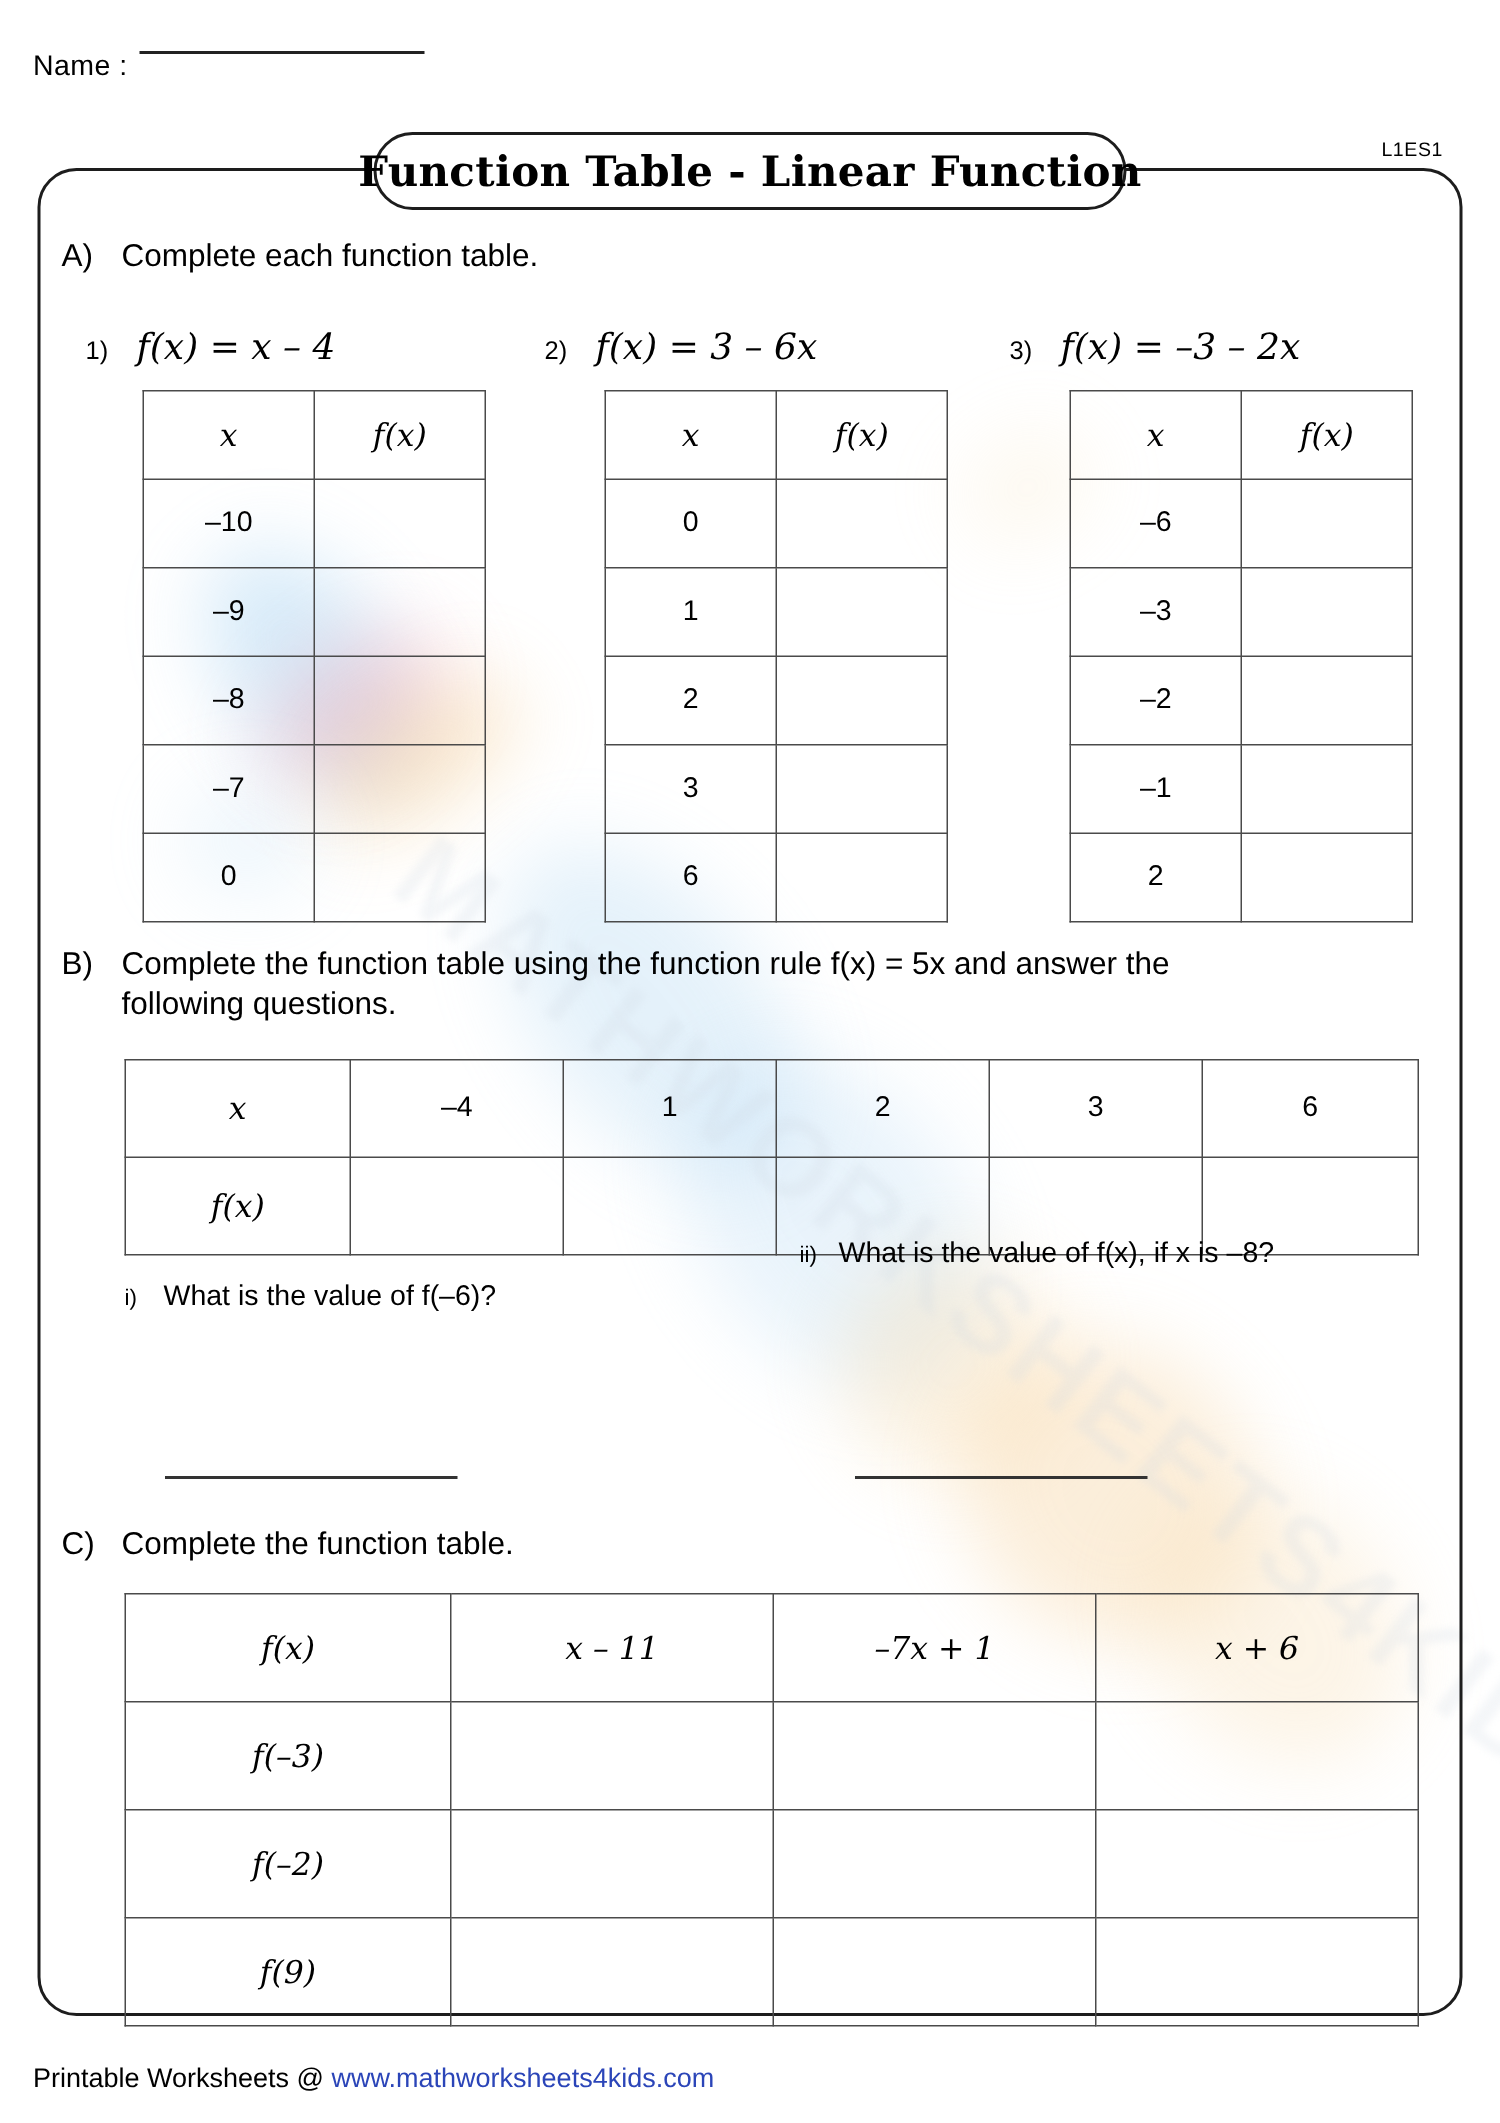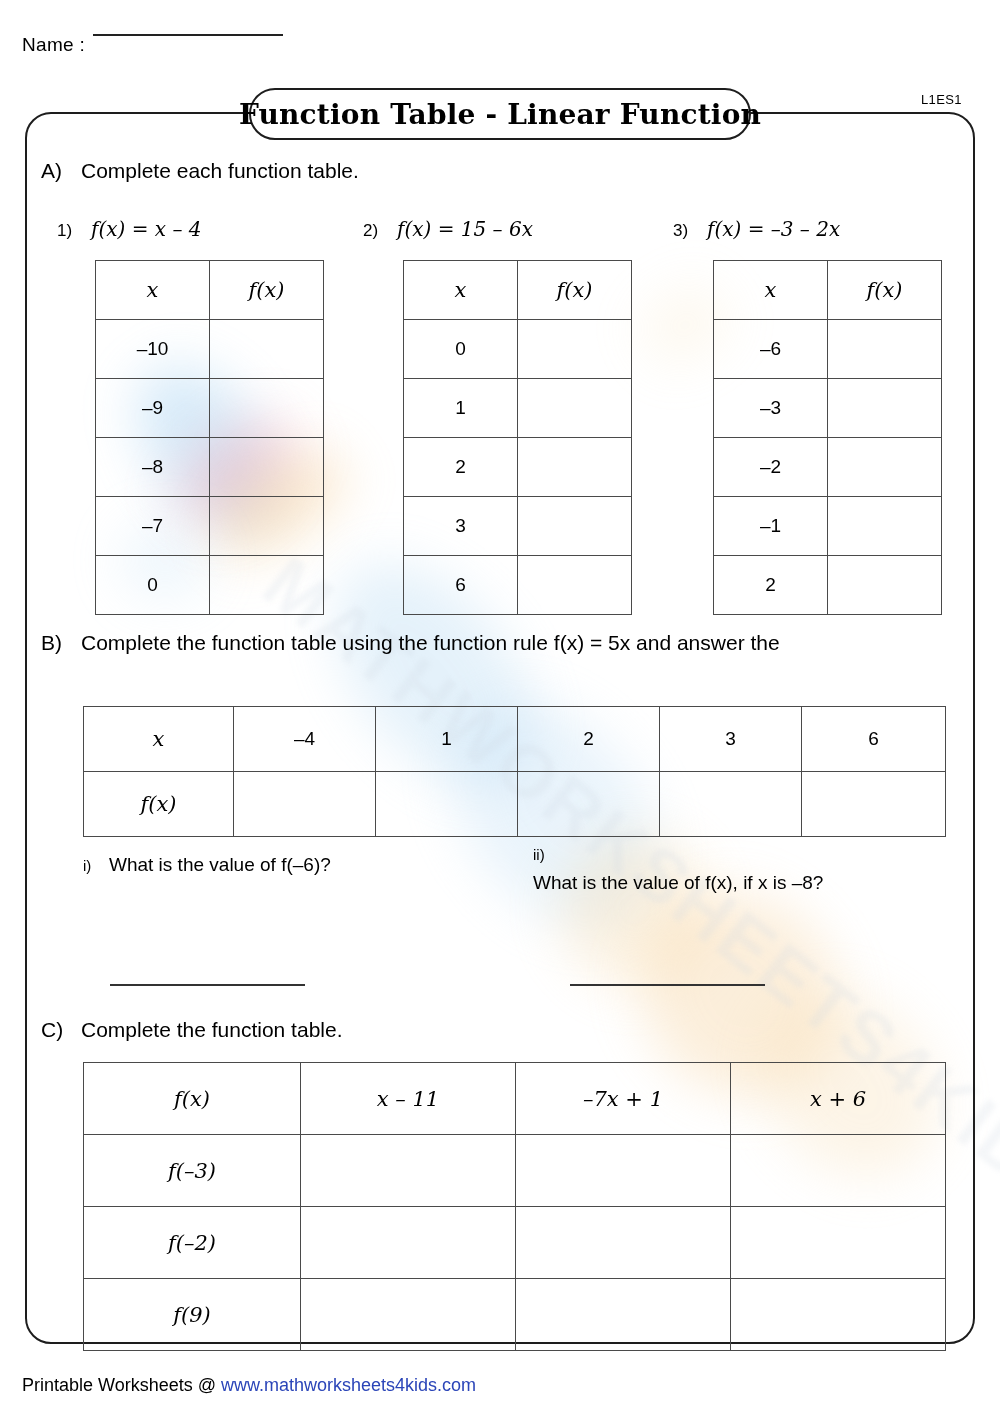--- a/index.html
+++ b/index.html
@@ -153,21 +153,21 @@
   .mathi { font-family: "DejaVu Serif", serif; font-style: italic; }
 
   
   .prob {
     position: absolute;
     font-size: 17px;
     display: flex;
     align-items: baseline;
   }
   .prob-num { width: 34px; flex: 0 0 34px; font-family: "Liberation Sans", sans-serif; }
-  .prob-rule { font-family: "DejaVu Serif", serif; font-size: 20px; white-space: nowrap; }
+  .prob-rule { font-family: "DejaVu Serif", serif; font-size: 24px; white-space: nowrap; }
 
   
   table.ft {
     position: absolute;
     border-collapse: collapse;
     background: transparent;
     table-layout: fixed;
   }
   table.ft td {
     border: 1.1px solid #4a4a4a;
@@ -295,21 +295,21 @@
       </tr>
       <tr>
         <td class="num">0</td>
         <td class="num"></td>
       </tr>
     </tbody>
   </table>
 
   <div class="prob" style="left:338px; top:105px;">
     <span class="prob-num">2)</span>
-    <span class="prob-rule mathi">f(x) = 15 – 6x</span>
+    <span class="prob-rule mathi">f(x) = 3 – 6x</span>
   </div>
   <table class="ft tblA" style="left:378px; top:148px;">
     <colgroup>
         <col class="c1">
         <col class="c2">
       </colgroup>
     <tbody>
       <tr>
         <td class="hdr">x</td>
         <td class="hdr">f(x)</td>
@@ -369,20 +369,21 @@
       </tr>
       <tr>
         <td class="num">2</td>
         <td class="num"></td>
       </tr>
     </tbody>
   </table>
 
   <div class="section-head" style="left:16px; top:518px; display:block;">
     <span class="section-letter" style="display:inline-block;">B)</span><span class="section-text" style="display:inline;">Complete the function table using the function rule  f(x) = 5x and answer the</span>
+    <div style="margin-left:40px;">following questions.</div>
   </div>
 
   <table class="ft tblB" style="left:58px; top:594px;">
     <colgroup>
       <col style="width:150px">
         <col style="width:142px">
         <col style="width:142px">
       <col style="width:142px">
         <col style="width:142px">
         <col style="width:144px">
@@ -404,21 +405,21 @@
         <td class="num"></td>
         <td class="num"></td>
       </tr>
     </tbody>
   </table>
 
   <div class="subq" style="left:58px; top:742px;">
     <span class="subq-num">i)</span>
     <span>What is the value of f(–6)?</span>
   </div>
-  <div class="subq" style="left:508px; top:734px;flex-direction:column;">
+  <div class="subq" style="left:508px; top:713px;">
     <span class="subq-num">ii)</span>
     <span>What is the value of f(x), if x is –8?</span>
   </div>
 
   <div class="ans-rule" style="left:85px; top:872px; width:195px;"></div>
   <div class="ans-rule" style="left:545px; top:872px; width:195px;"></div>
 
   <div class="section-head" style="left:16px; top:905px;">
     <span class="section-letter">C)</span>
     <span class="section-text">Complete the function table.</span>

